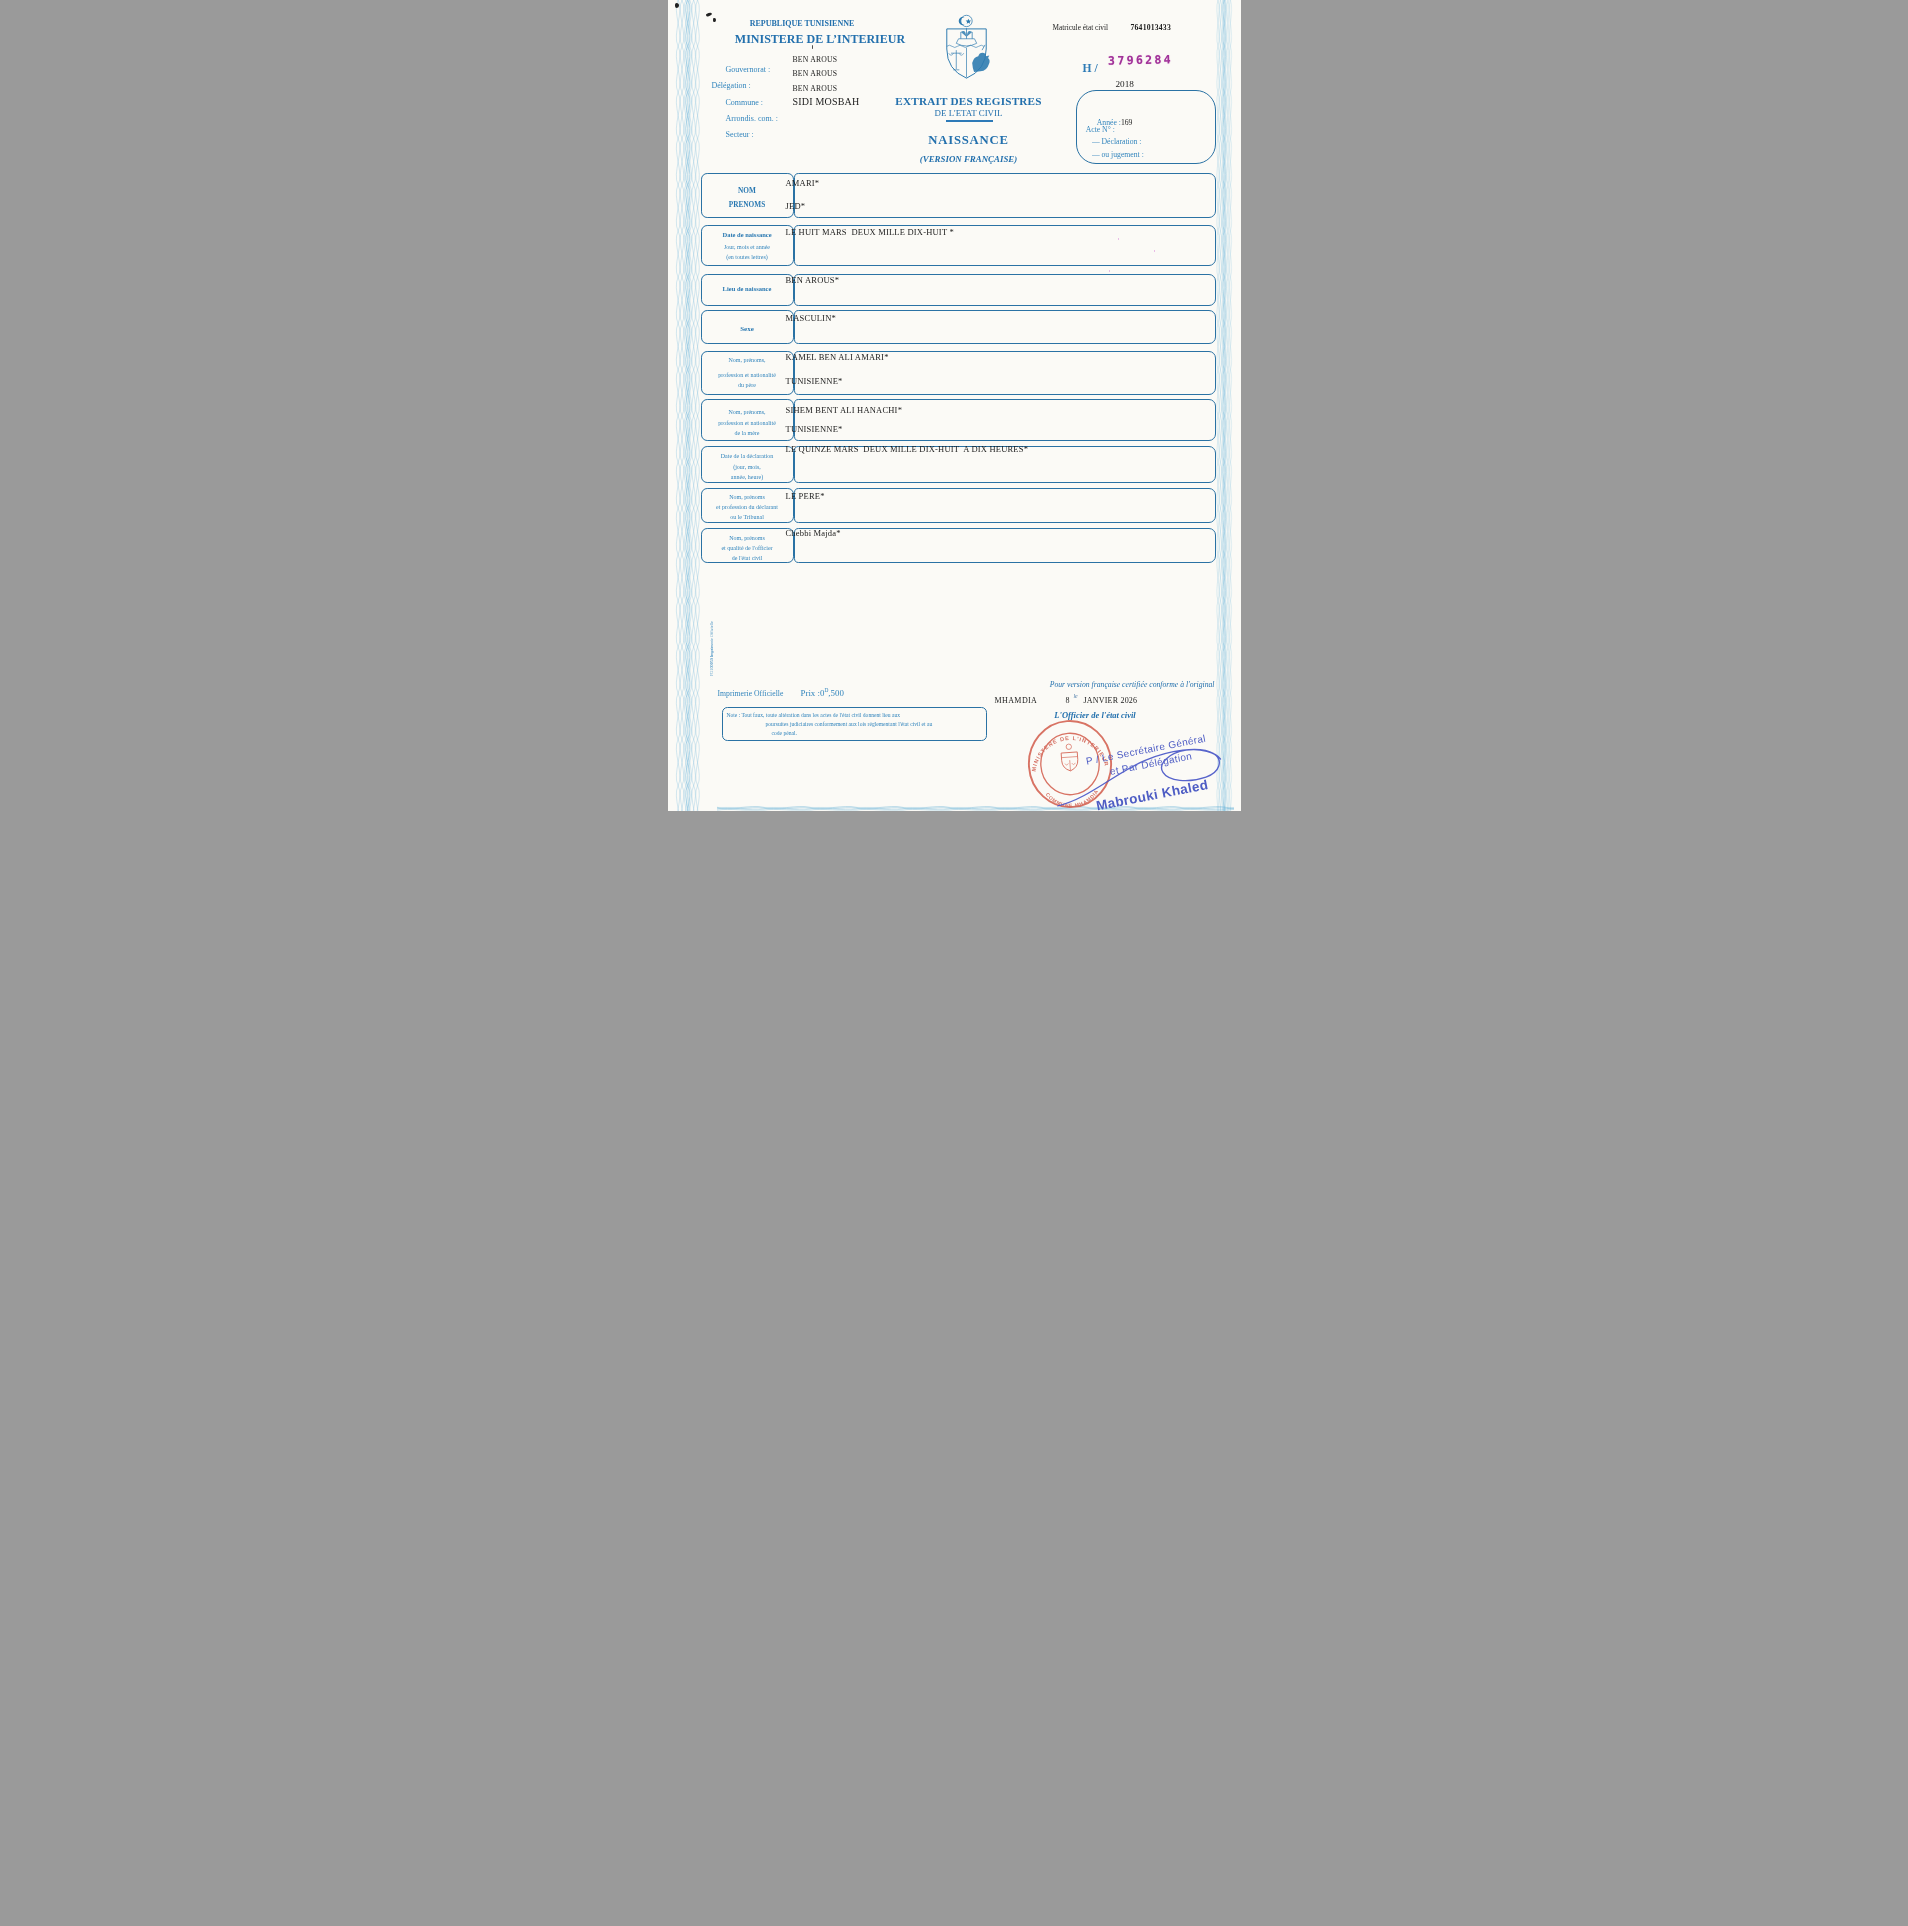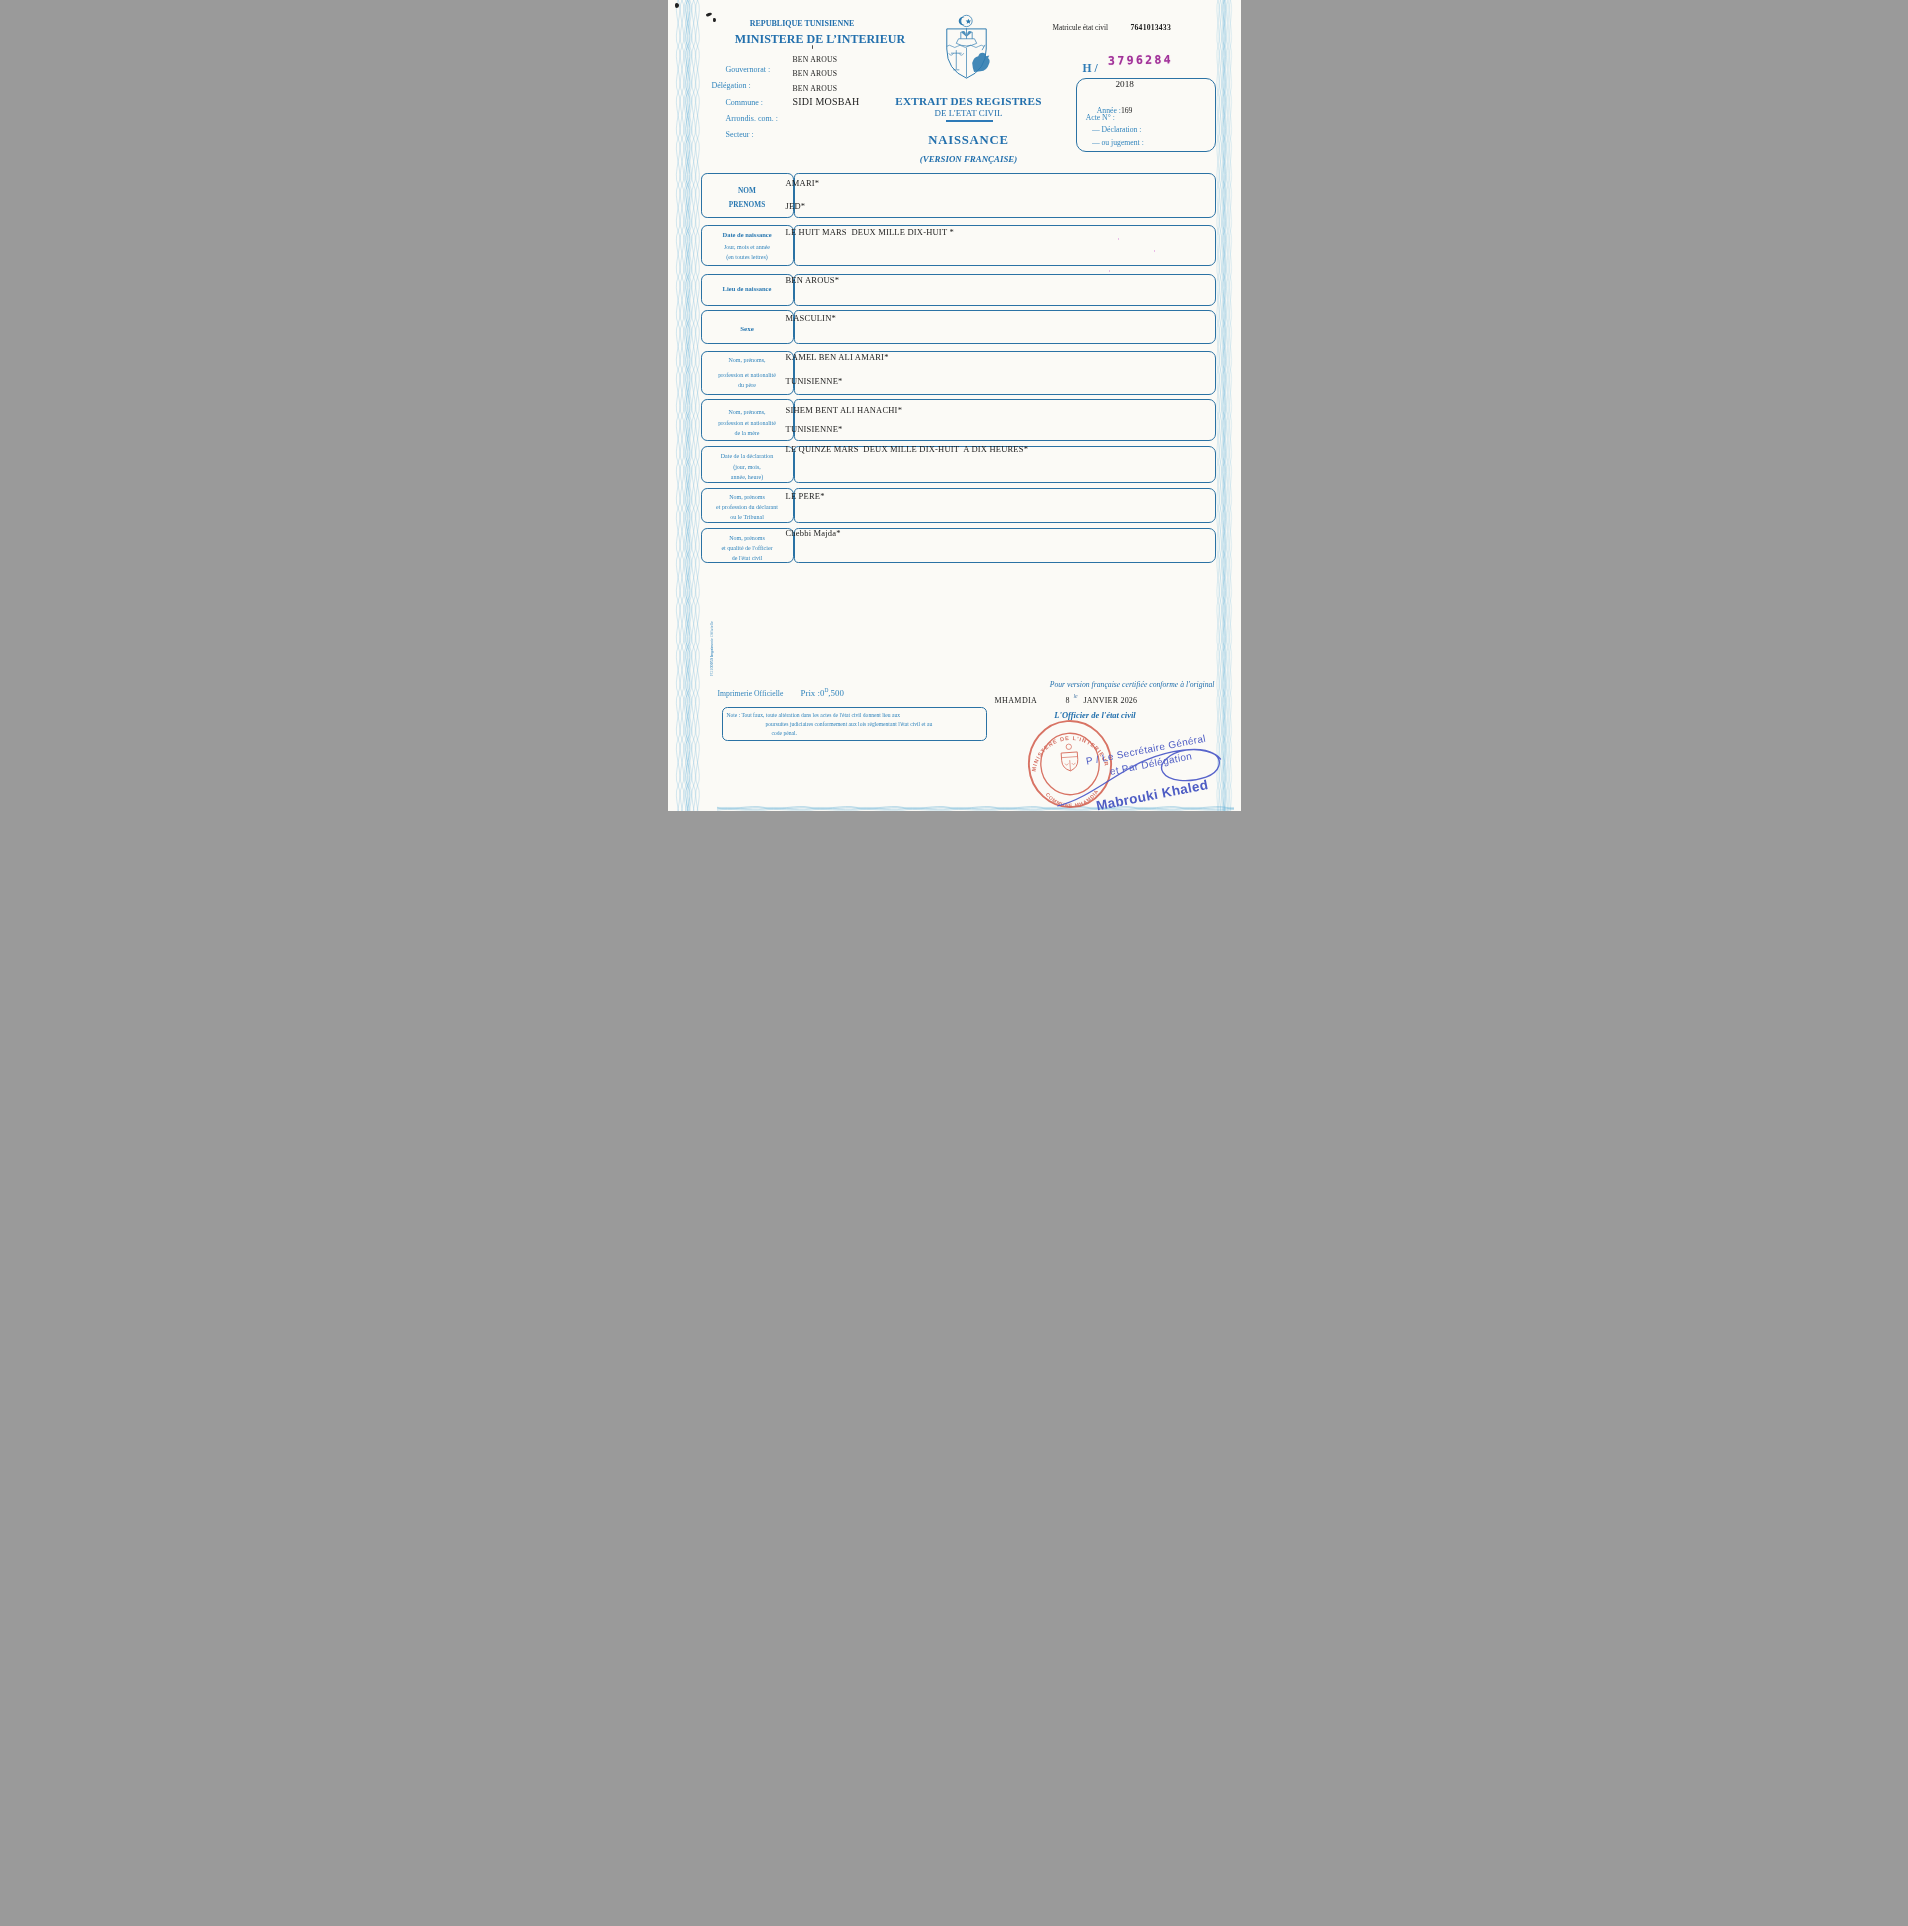--- a/index.html
+++ b/index.html
@@ -26,21 +26,21 @@
   .lbox{position:absolute;left:0;top:0;bottom:0;width:91px;border:1.2px solid var(--bd);border-radius:6.2px;background:transparent;}
   .vbox{position:absolute;left:93px;top:0;bottom:0;right:0;border:1.2px solid var(--bd);border-radius:4.6px 7px 7px 4.6px;}
   .lbl{position:absolute;left:0;width:91px;text-align:center;color:var(--lblue);font-size:6px;line-height:1.05;}
   .lbl.hd{font-weight:bold;color:#2a79b2;}
   .val{position:absolute;left:85px;font-size:8.5px;color:var(--ink);letter-spacing:0.2px;white-space:pre;z-index:3;}
 
   
   .band{position:absolute;overflow:hidden;}
 
   
-  #actebox{left:408px;top:78px;width:138px;height:72px;border:1.2px solid var(--bd);border-radius:10px;}
+  #actebox{left:408px;top:90px;width:138px;height:72px;border:1.2px solid var(--bd);border-radius:20px;}
   .acteline{position:absolute;left:9.2px;font-size:7.7px;color:var(--lblue);white-space:pre;}
 
   
   #notebox{left:54px;top:707px;width:263px;height:32px;border:1.2px solid var(--bd);border-radius:5.4px;}
   .noteline{position:absolute;font-size:5.6px;color:var(--lblue);white-space:pre;}
 
   
   #obsbox{left:33px;top:565px;width:515px;height:119px;border:1.2px solid var(--bd);border-radius:7px;}
 
   

